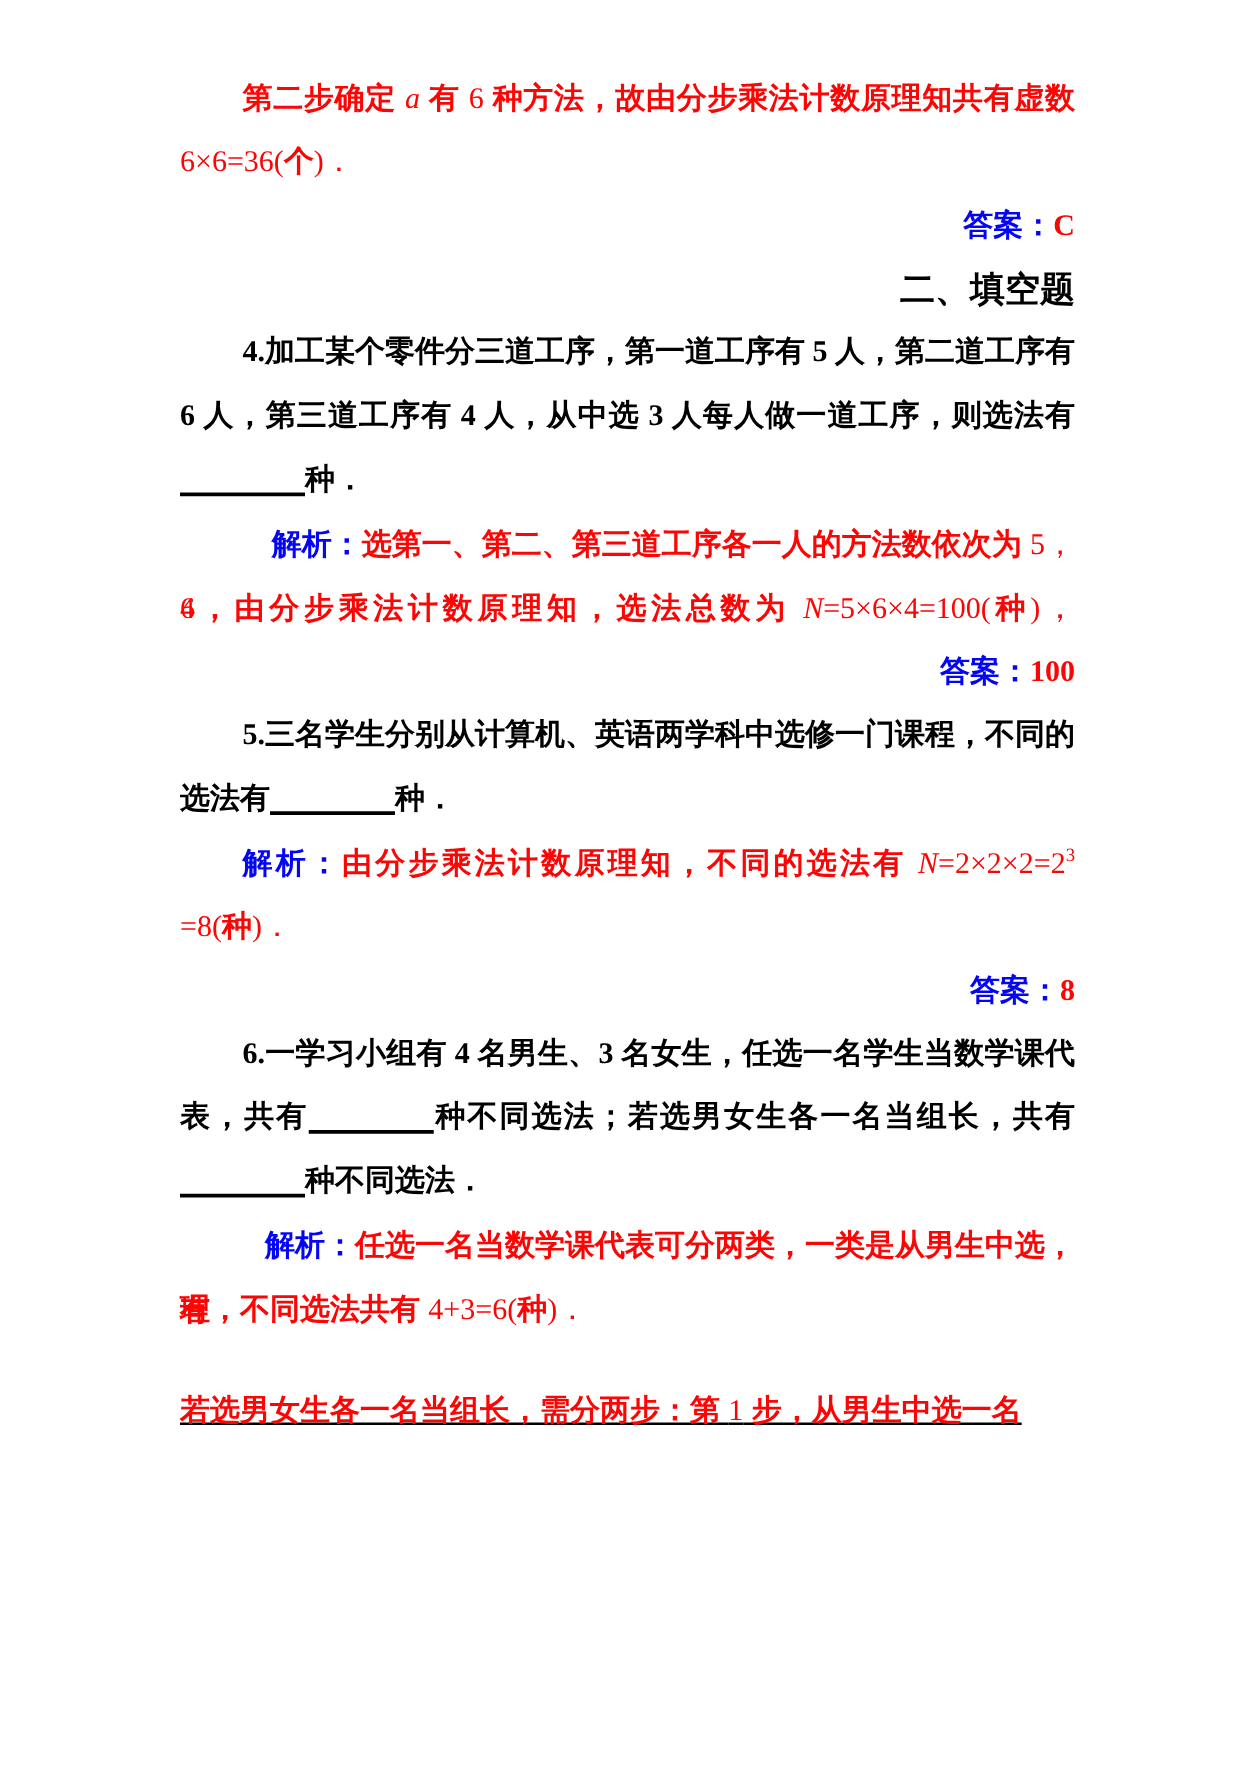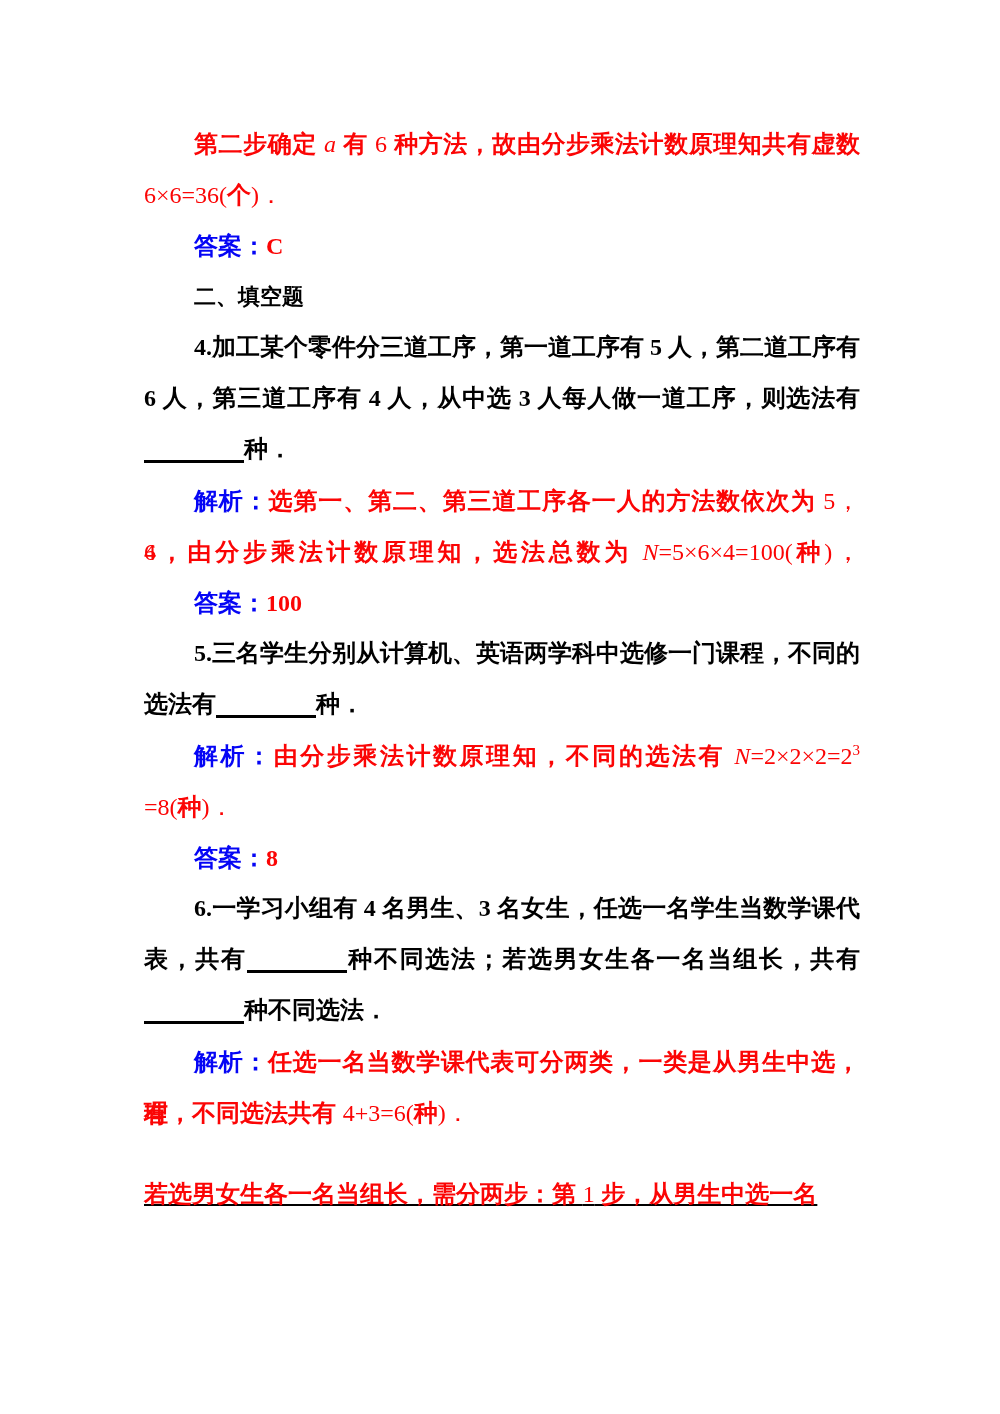--- a/index.html
+++ b/index.html
@@ -4,37 +4,37 @@
 <style>
   html, body { margin: 0; padding: 0; }
   body {
     width: 1000px; height: 1414px;
     background: #ffffff;
     font-family: "Liberation Serif", serif;
     overflow: hidden;
   }
   .doc {
     box-sizing: content-box;
-    padding: 118px 140px 0 144px;
+    padding: 53px 140px 0 144px;
     width: 716px;
   }
   p.line {
     margin: 0;
     height: 51px;
     line-height: 51px;
     font-size: 24px;
     color: #000;
   }
   p.line.fill { text-align: justify; text-align-last: justify; }
-  p.line.indent { text-indent: 50px; }
+  p.line.indent { text-indent: 50px; text-align: right; }
   p.line.gap { margin-top: 30px; text-decoration: underline; }
 
   .hei-red   { font-family: "Liberation Sans", sans-serif; font-weight: 700; color: #fb0505; }
   .hei-blue  { font-family: "Liberation Sans", sans-serif; font-weight: 700; color: #0505f5; }
-  .hei-black { font-family: "Liberation Sans", sans-serif; font-weight: 700; color: #000000; font-size: 22px; }
+  .hei-black { font-family: "Liberation Sans", sans-serif; font-weight: 700; color: #000000; font-size: 28px; }
   .song      { font-family: "Liberation Serif", serif; color: #000000; font-weight: bold; }
   .song-b    { font-family: "Liberation Serif", serif; color: #000000; font-weight: 700; }
   .serif-red   { font-family: "Liberation Serif", serif; color: #fb0505; }
   .serif-red-b { font-family: "Liberation Serif", serif; color: #fb0505; font-weight: 700; }
   .serif-red-i { font-family: "Liberation Serif", serif; color: #fb0505; font-style: italic; }
   .serif-red-sup { font-family: "Liberation Serif", serif; color: #fb0505; font-size: 15px; vertical-align: super; line-height: 0; }
 
   .blank {
     display: inline-block;
     width: 100px;

